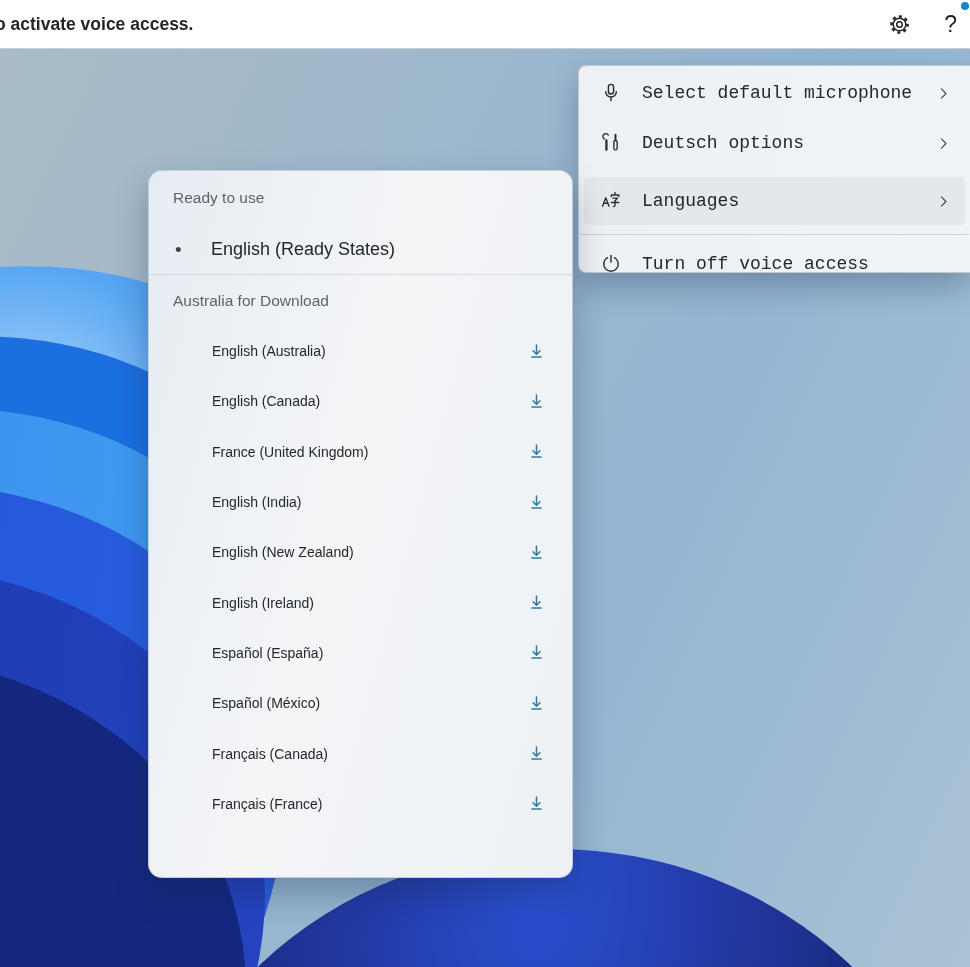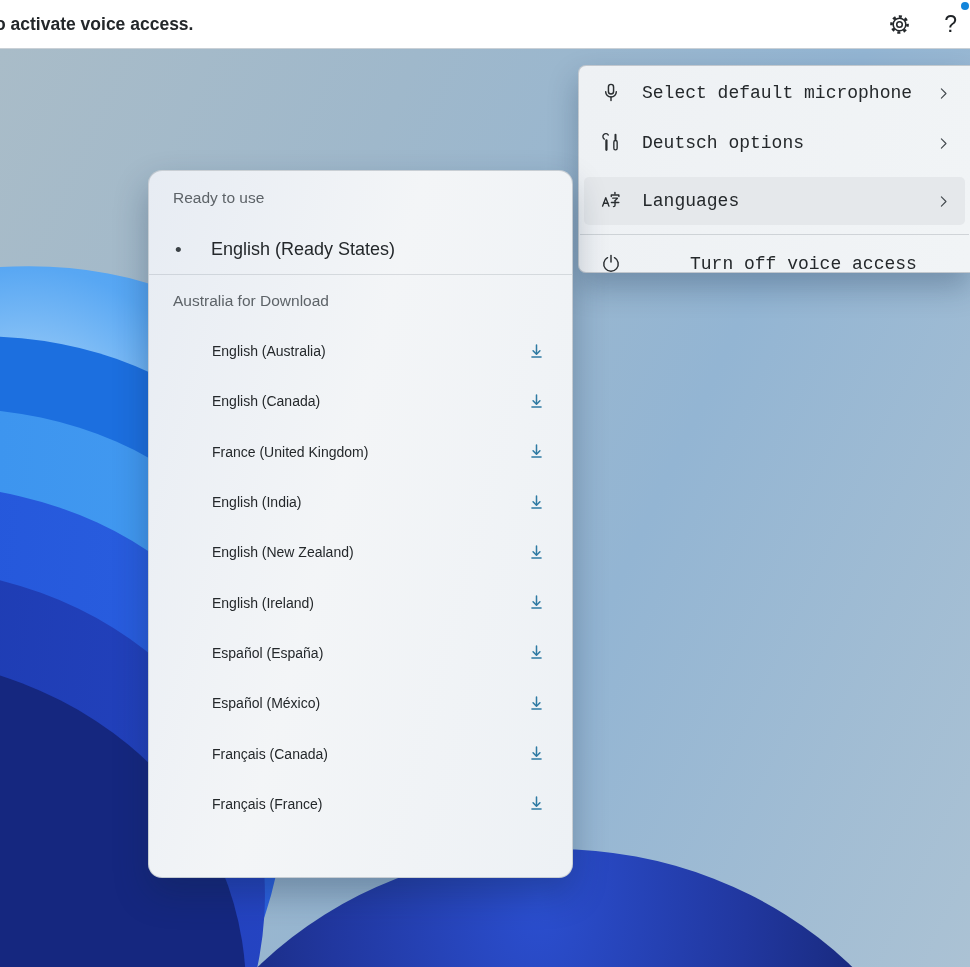--- a/index.html
+++ b/index.html
@@ -38,21 +38,21 @@
   .menu { position:absolute; left:578px; top:65px; width:392px; height:208px; z-index:20;
     background:linear-gradient(100deg,#eef1f4,#f1f4f6); border:1px solid rgba(110,122,134,.35); border-right:none;
     border-radius:8px 0 0 8px; box-shadow:0 14px 30px rgba(15,35,65,.28); padding-top:2px;font-family:Liberation Mono, monospace; }
   .menu-row { height:50px; display:flex; align-items:center; padding-left:17px; padding-right:18px; }
   .menu-row.highlight { height:48px; margin:9px 5px; padding-left:12px; padding-right:13px;
     border-radius:5px; background:var(--highlight-color,#e5e8eb); }
   .menu-icon { width:30px; display:flex; justify-content:center; color:#2a2e31; flex:0 0 30px; }
   .menu-label { margin-left:16px; font-size:18px; color:#24282b; }
   .menu-chevron { margin-left:auto; display:flex; color:#42484d; }
   .menu-divider { height:1px; background:rgba(90,100,110,.22); margin:1px 1px 3px 1px; }
-  .menu-row.last { height:52px;gap:48px; }
+  .menu-row.last { height:52px; }
 
   
   .flyout { position:absolute; left:148px; top:170px; width:425px; height:708px; z-index:25;
     background:linear-gradient(105deg,#e7ecf3 0%,#f3f5f7 45%,#edf1f5 100%);
     border:1px solid rgba(110,122,134,.30); border-radius:14px;
     box-shadow:0 16px 34px rgba(15,35,65,.30); overflow:hidden; }
   .fly-header { height:53px; display:flex; align-items:center; padding-left:24px;
     color:#5d6368; font-size:15.5px; }
   .fly-header.second { height:51px; }
   .installed-row { height:50px; display:flex; align-items:center; padding-left:26px; font-size:18px; color:#24282b; }

